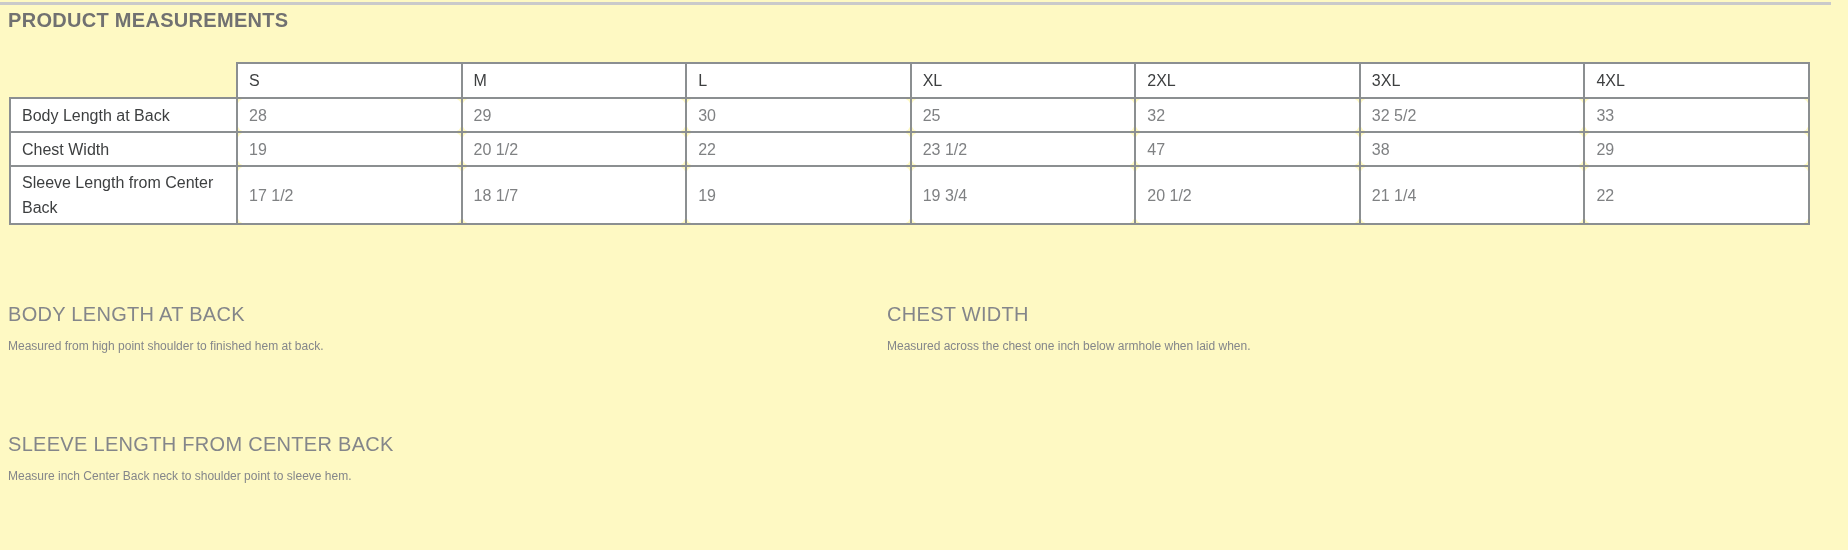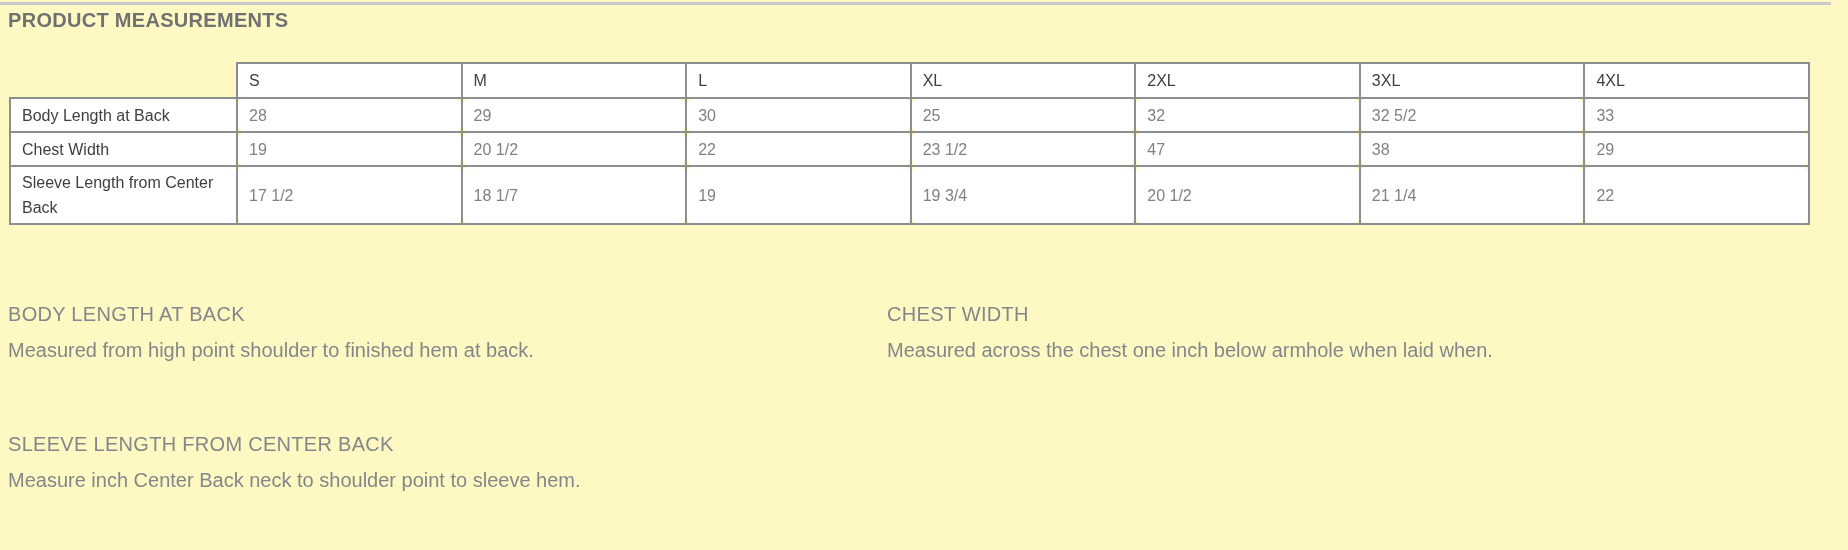--- a/index.html
+++ b/index.html
@@ -67,21 +67,21 @@
   .section .section-heading {
     margin: 0;
     font-size: 20px;
     font-weight: normal;
     letter-spacing: 0.3px;
     color: #84868a;
     white-space: nowrap;
   }
   .section .section-desc {
     margin: 13px 0 0 0;
-    font-size: 20px;
+    font-size: 12px;
     color: #84868a;
     white-space: nowrap;
   }
   .section-body-length { left: 8px;   top: 303px; }
   .section-chest       { left: 887px; top: 303px; }
   .section-sleeve      { left: 8px;   top: 433px; }
 </style>
 </head>
 <body>
 

